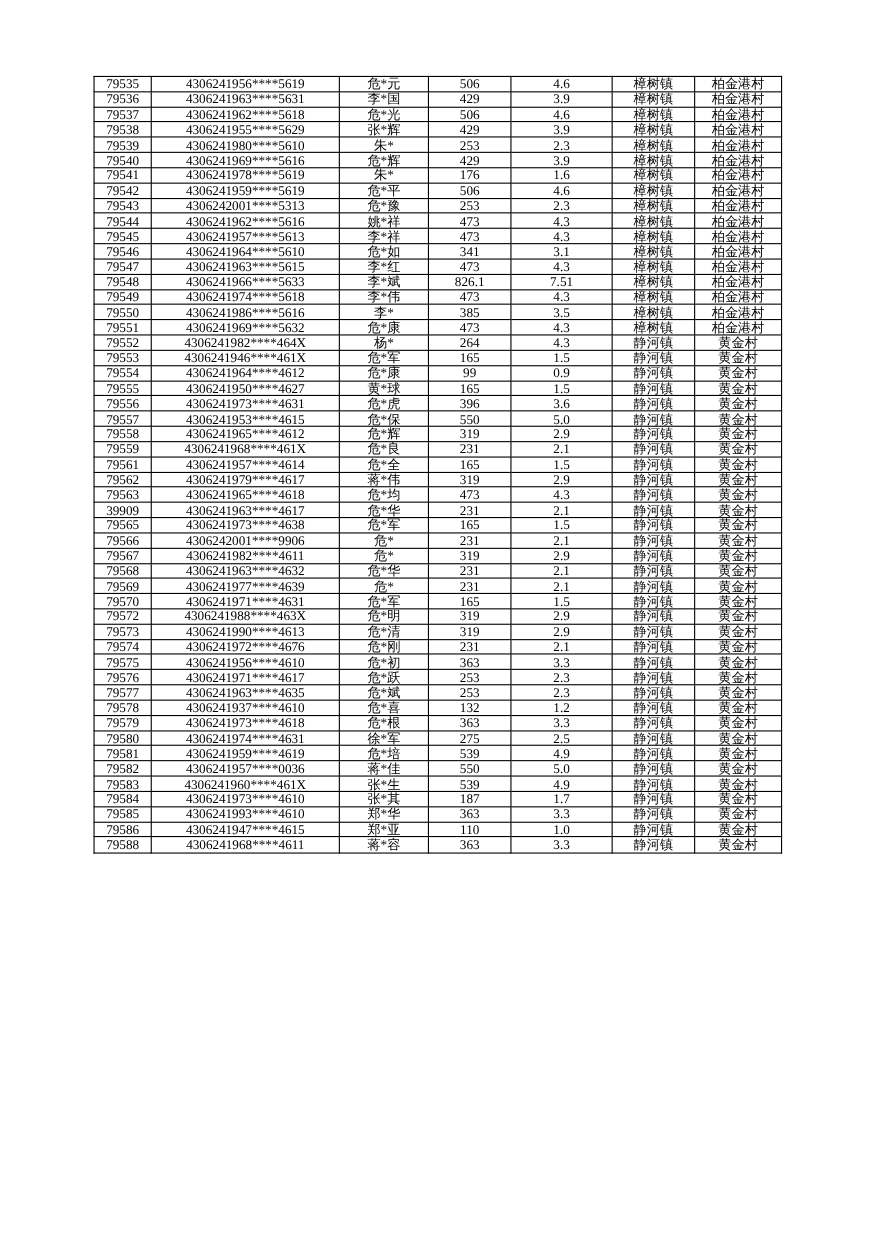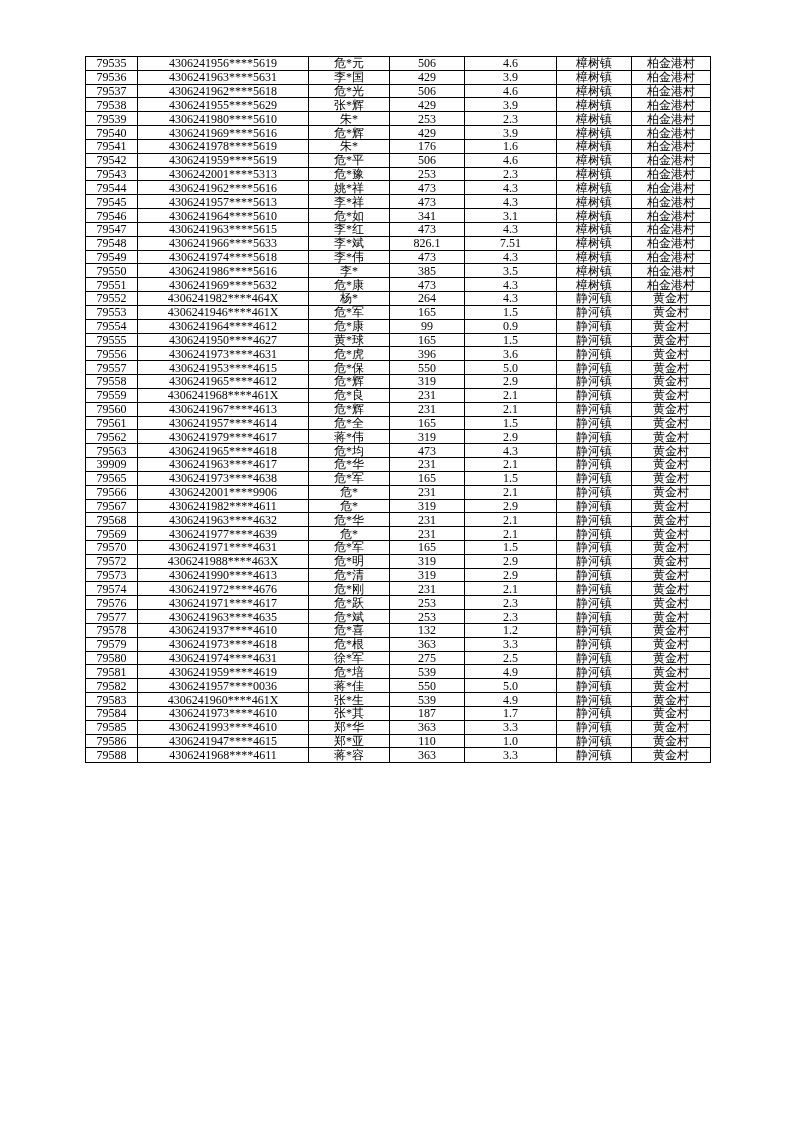--- a/index.html
+++ b/index.html
@@ -12,21 +12,21 @@
     width: 794px;
     height: 1122px;
     background: #ffffff;
     color: #000000;
     font-family: "Liberation Serif", "DejaVu Serif", serif;
     overflow: hidden;
   }
   table.records {
     position: absolute;
     left: 85px;
-    top: 56px;
+    top: 69px;
     width: 625px;
     height: 707px;
     border-collapse: collapse;
     table-layout: fixed;
   }
   table.records td {
     border: 1px solid #000000;
     font-size: 12px;
     line-height: 1;
     text-align: center;
@@ -270,29 +270,20 @@
         <tr>
           <td>79559</td>
           <td>4306241968****461X</td>
           <td>危*良</td>
           <td>231</td>
           <td>2.1</td>
           <td>静河镇</td>
           <td>黄金村</td>
         </tr>
         <tr>
-          <td>79560</td>
-          <td>4306241967****4613</td>
-          <td>危*辉</td>
-          <td>231</td>
-          <td>2.1</td>
-          <td>静河镇</td>
-          <td>黄金村</td>
-        </tr>
-        <tr>
           <td>79561</td>
           <td>4306241957****4614</td>
           <td>危*全</td>
           <td>165</td>
           <td>1.5</td>
           <td>静河镇</td>
           <td>黄金村</td>
         </tr>
         <tr>
           <td>79562</td>
@@ -396,20 +387,29 @@
         <tr>
           <td>79574</td>
           <td>4306241972****4676</td>
           <td>危*刚</td>
           <td>231</td>
           <td>2.1</td>
           <td>静河镇</td>
           <td>黄金村</td>
         </tr>
         <tr>
+          <td>79575</td>
+          <td>4306241956****4610</td>
+          <td>危*初</td>
+          <td>363</td>
+          <td>3.3</td>
+          <td>静河镇</td>
+          <td>黄金村</td>
+        </tr>
+        <tr>
           <td>79576</td>
           <td>4306241971****4617</td>
           <td>危*跃</td>
           <td>253</td>
           <td>2.3</td>
           <td>静河镇</td>
           <td>黄金村</td>
         </tr>
         <tr>
           <td>79577</td>

